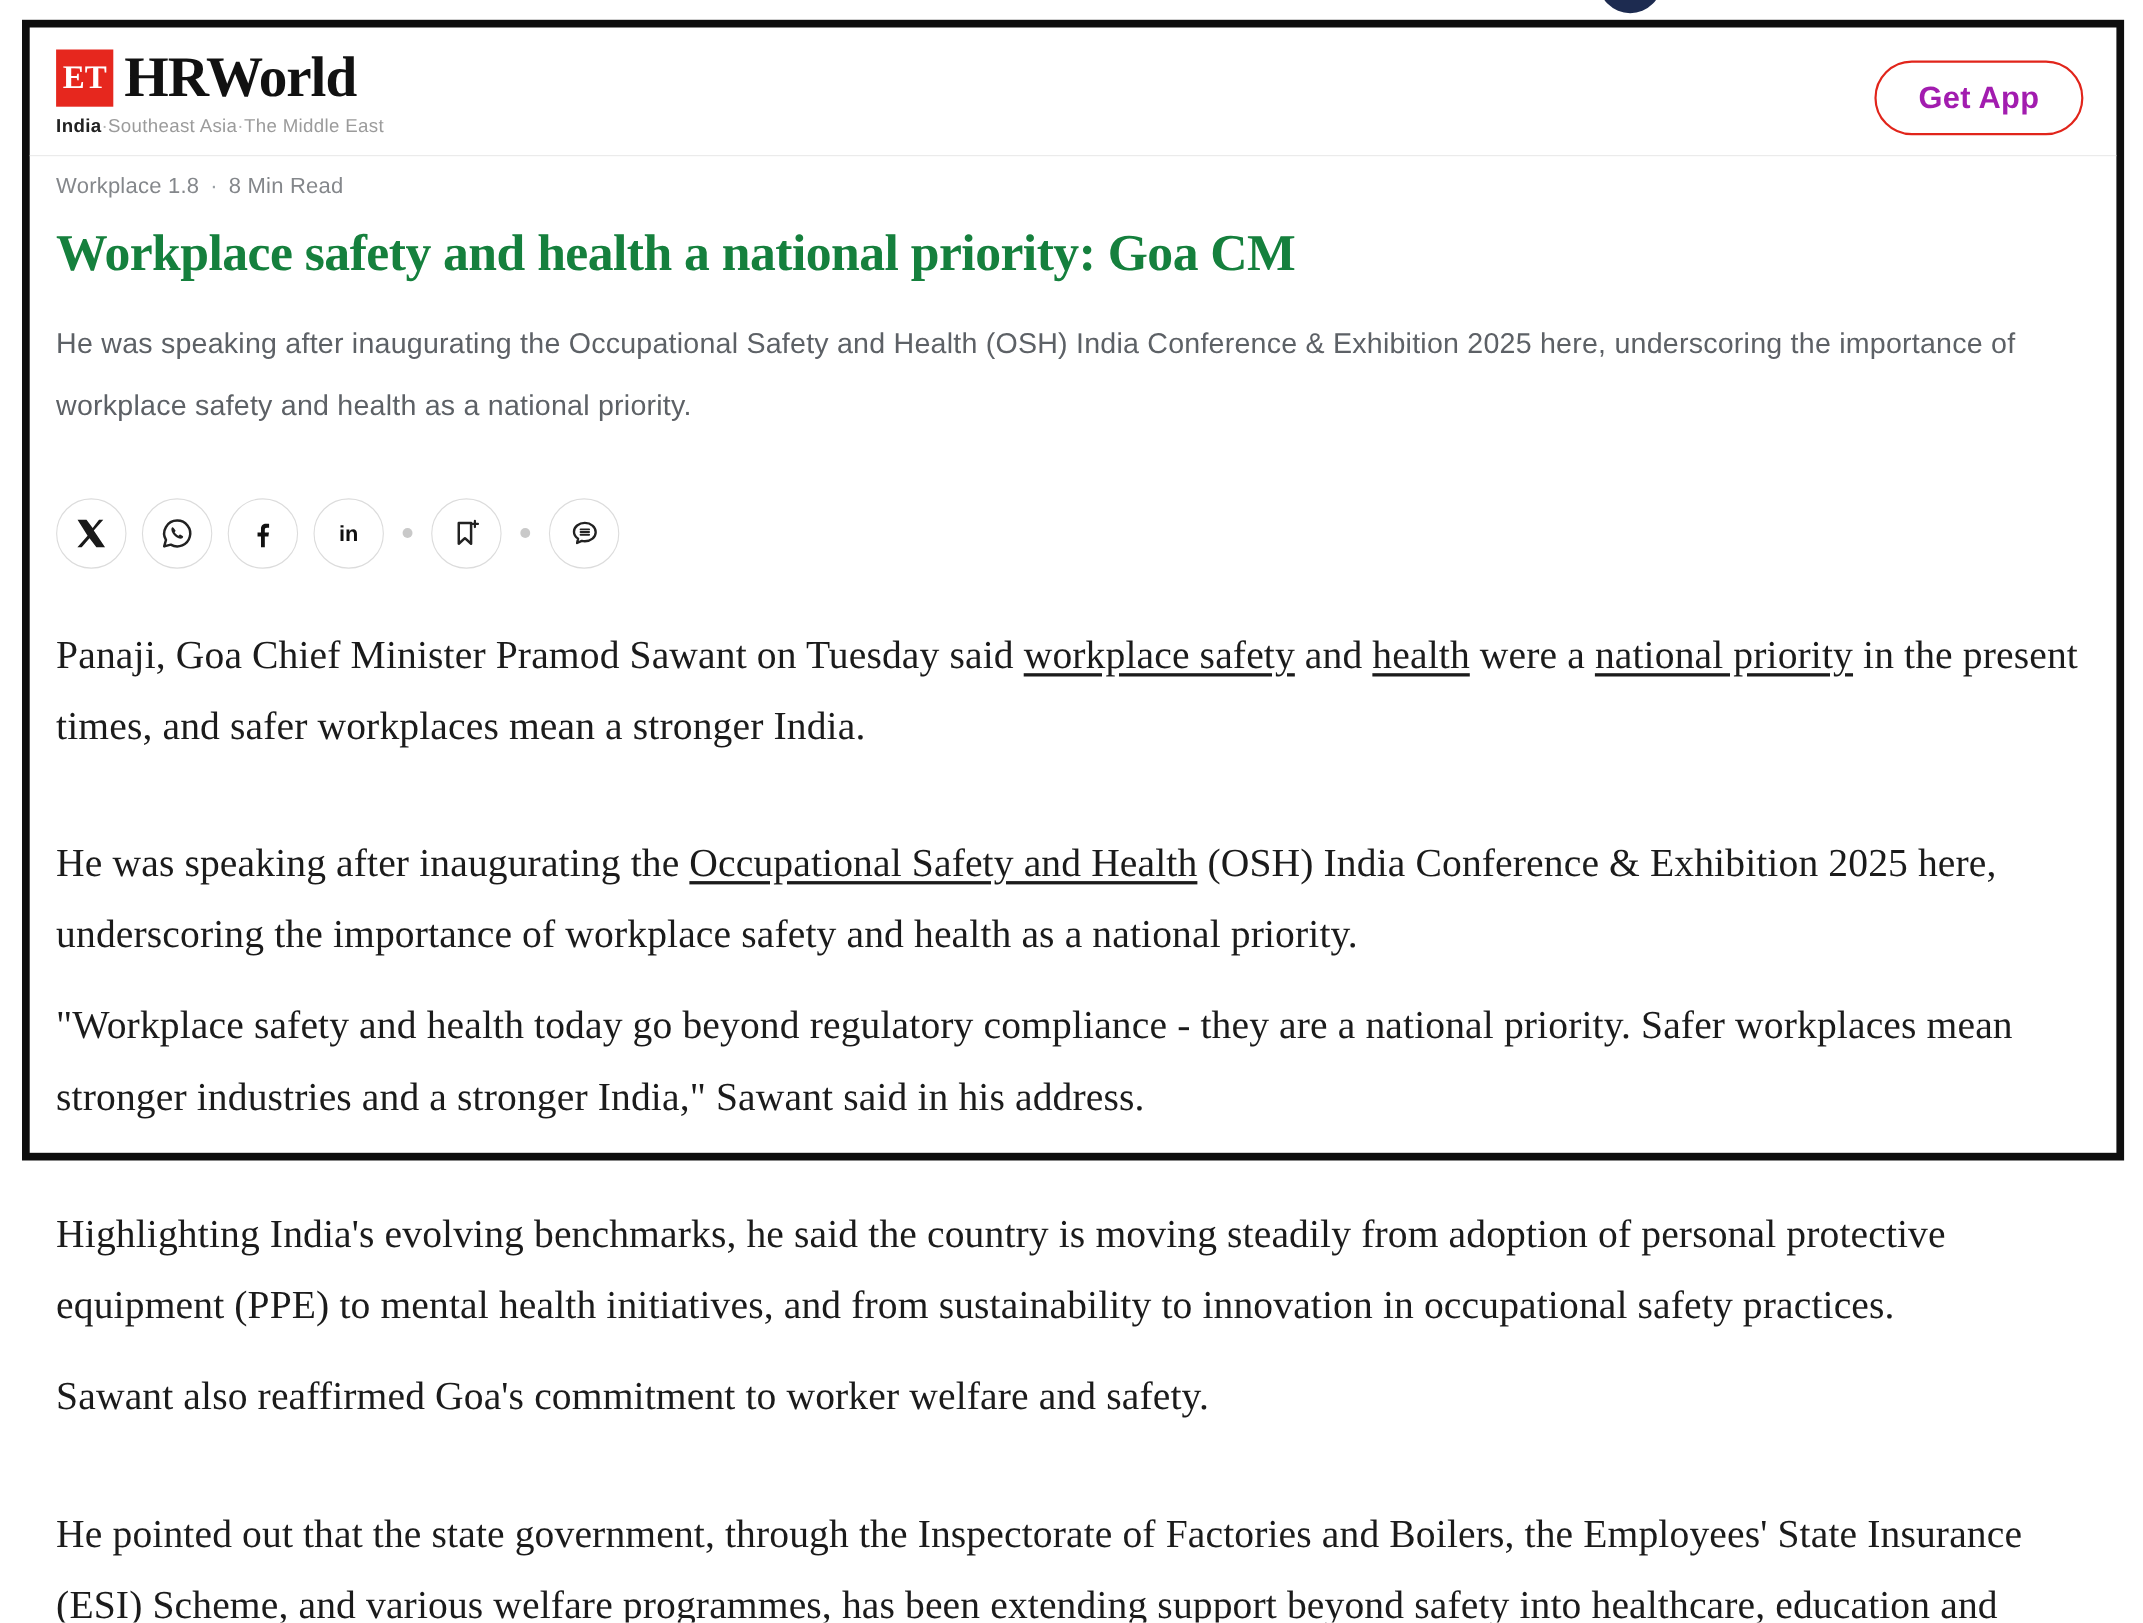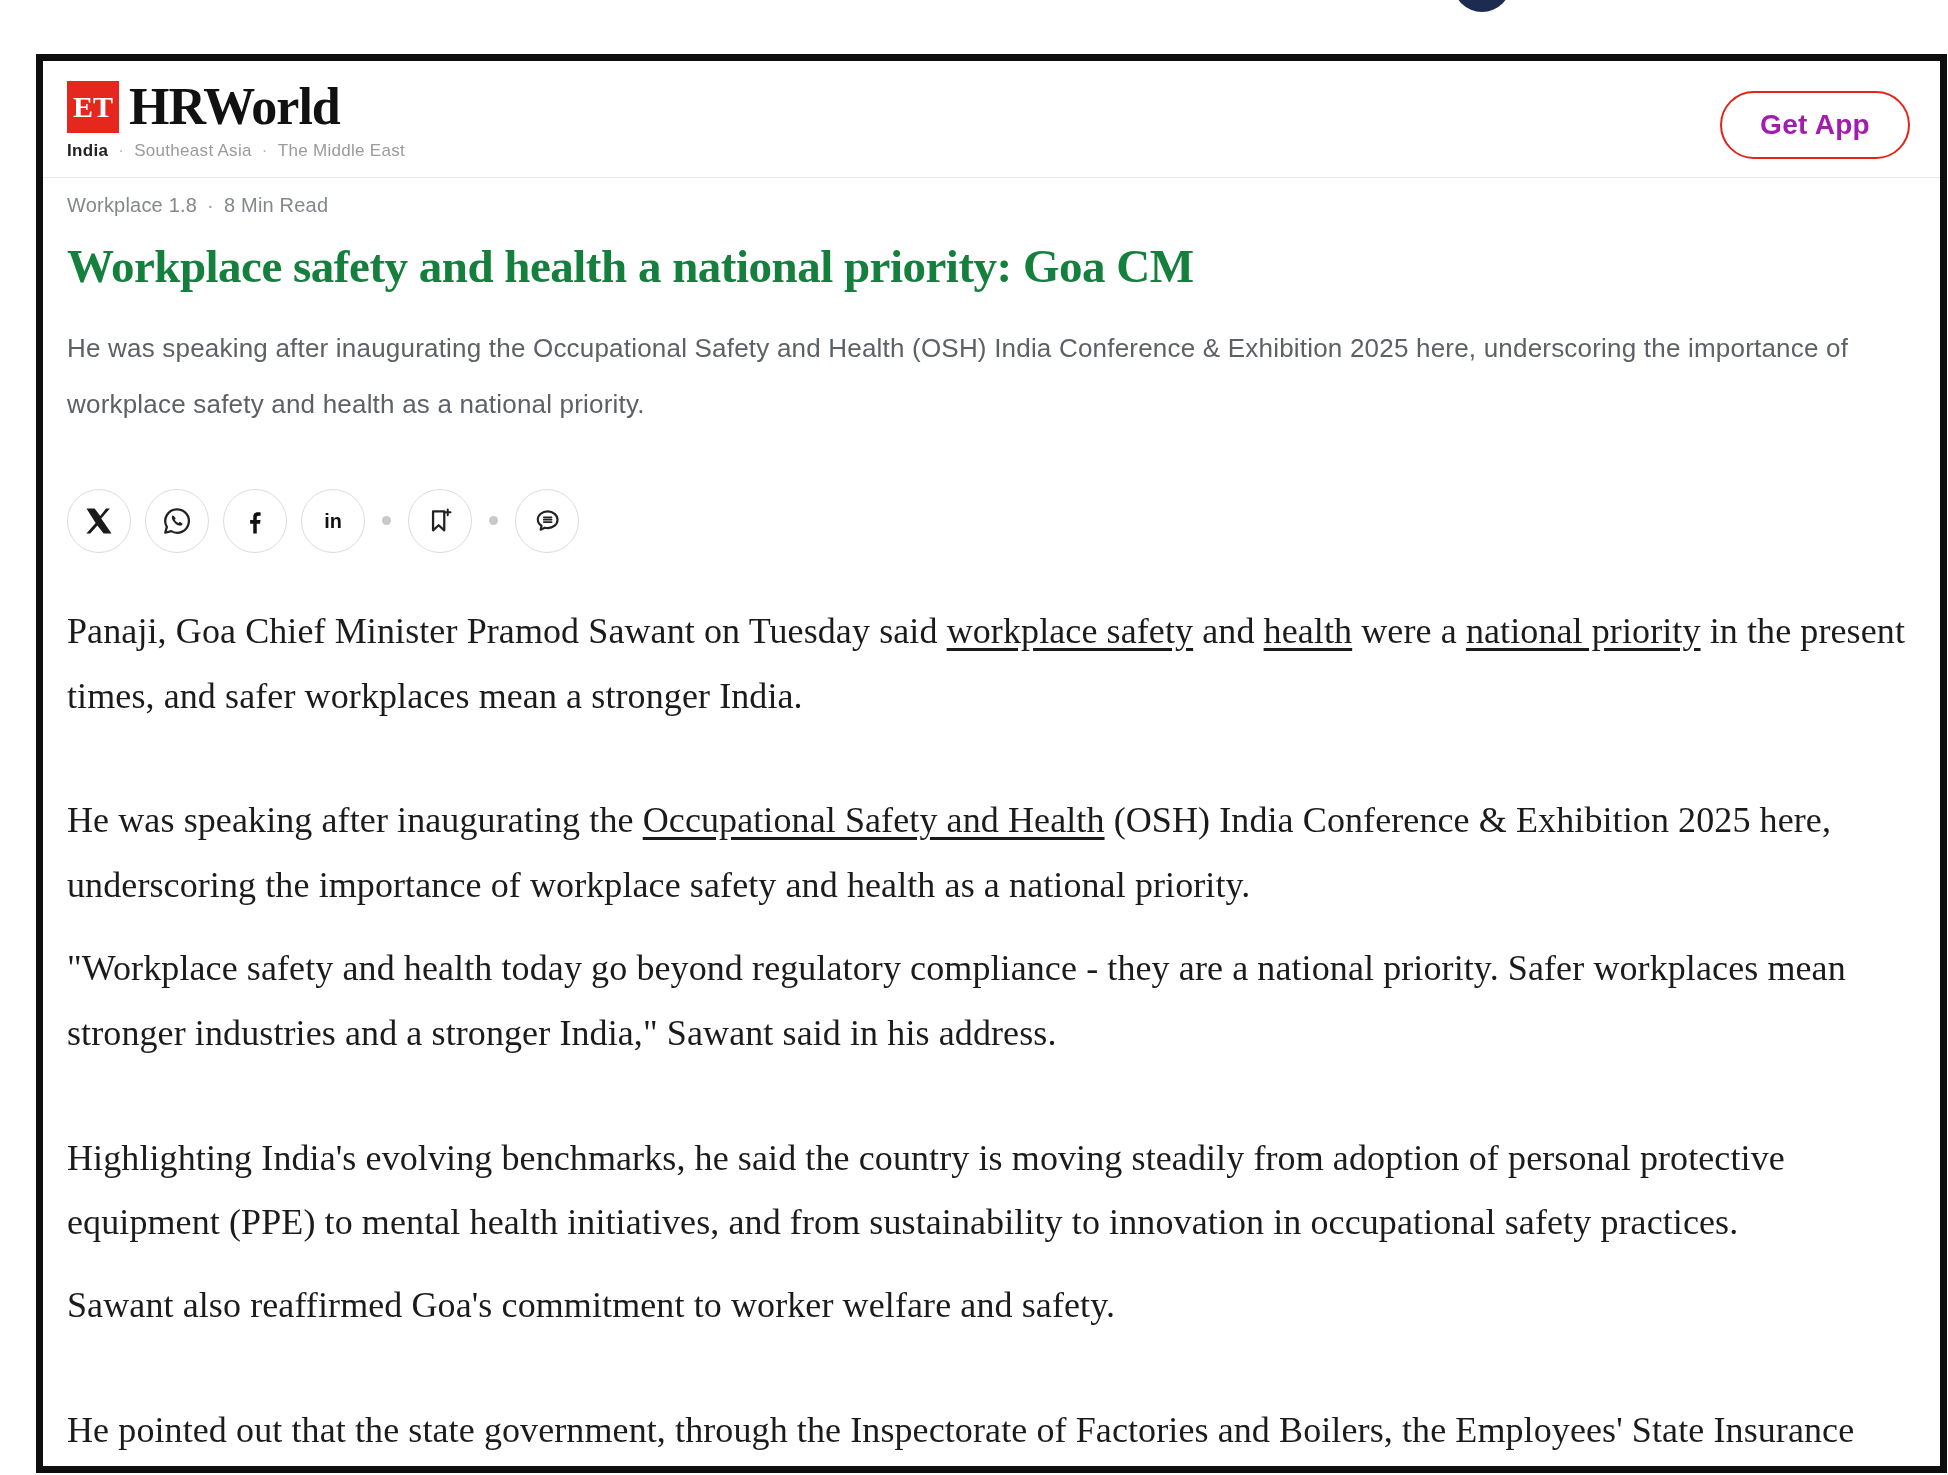--- a/index.html
+++ b/index.html
@@ -5,34 +5,34 @@
   * { margin: 0; padding: 0; box-sizing: border-box; }
   html, body { width: 1948px; background: #ffffff; }
   body { height: 1475px; position: relative; overflow: hidden;
          font-family: "Liberation Sans", sans-serif; }
 
   
   .top-arc { position: absolute; left: 1453px; top: -46px; width: 58px; height: 58px;
              border-radius: 50%; background: #1d2b50; }
 
   
-  .frame { position: absolute; left: 36px; top: 18px; width: 1911px; height: 1419px;
-           background: #ffffff; border: 7px solid #0e0e0e; padding: 18px 24px 0 24px; margin-top: 36px; }
+  .frame { position: absolute; left: 20px; top: 18px; width: 1911px; height: 1037px;
+           background: #ffffff; border: 7px solid #0e0e0e; padding: 18px 24px 0 24px; }
 
   
   .site-header { display: flex; justify-content: space-between; align-items: flex-start;
                  padding-top: 2px; }
   .brand { cursor: pointer; }
   .brand-top { display: flex; align-items: center; gap: 10px; }
   .et-box { display: inline-flex; align-items: center; justify-content: center;
             width: 52px; height: 52px; background: #e6271e; color: #ffffff;
             font-family: "Liberation Serif", serif; font-weight: bold; font-size: 30px; }
   .brand-name { font-family: "Liberation Serif", serif; font-weight: bold;
                 font-size: 52px; color: #111111; letter-spacing: -1px; line-height: 1; }
-  .regions { margin-top: 8px; display: flex; align-items: flex-start; gap: 10px;
+  .regions { margin-top: 8px; display: flex; align-items: flex-start; 
              font-size: 17px; color: #9b9b9b; letter-spacing: .3px; }
   .regions .strong { color: #222222; font-weight: bold; }
   .regions .rdot { color: #b5b5b5; font-size: 17px; }
 
   .get-app { margin-top: 10px; margin-right: 6px; background: #ffffff; color: #a21caf;
              border: 2.5px solid #e1251b; border-radius: 34px; padding: 16px 38px;
              font-size: 28px; font-weight: bold; font-family: "Liberation Sans", sans-serif;
              cursor: pointer; letter-spacing: .3px; }
 
   .divider { height: 1px; background: #e9e9e9; margin: 16px -24px 0 -24px; }

